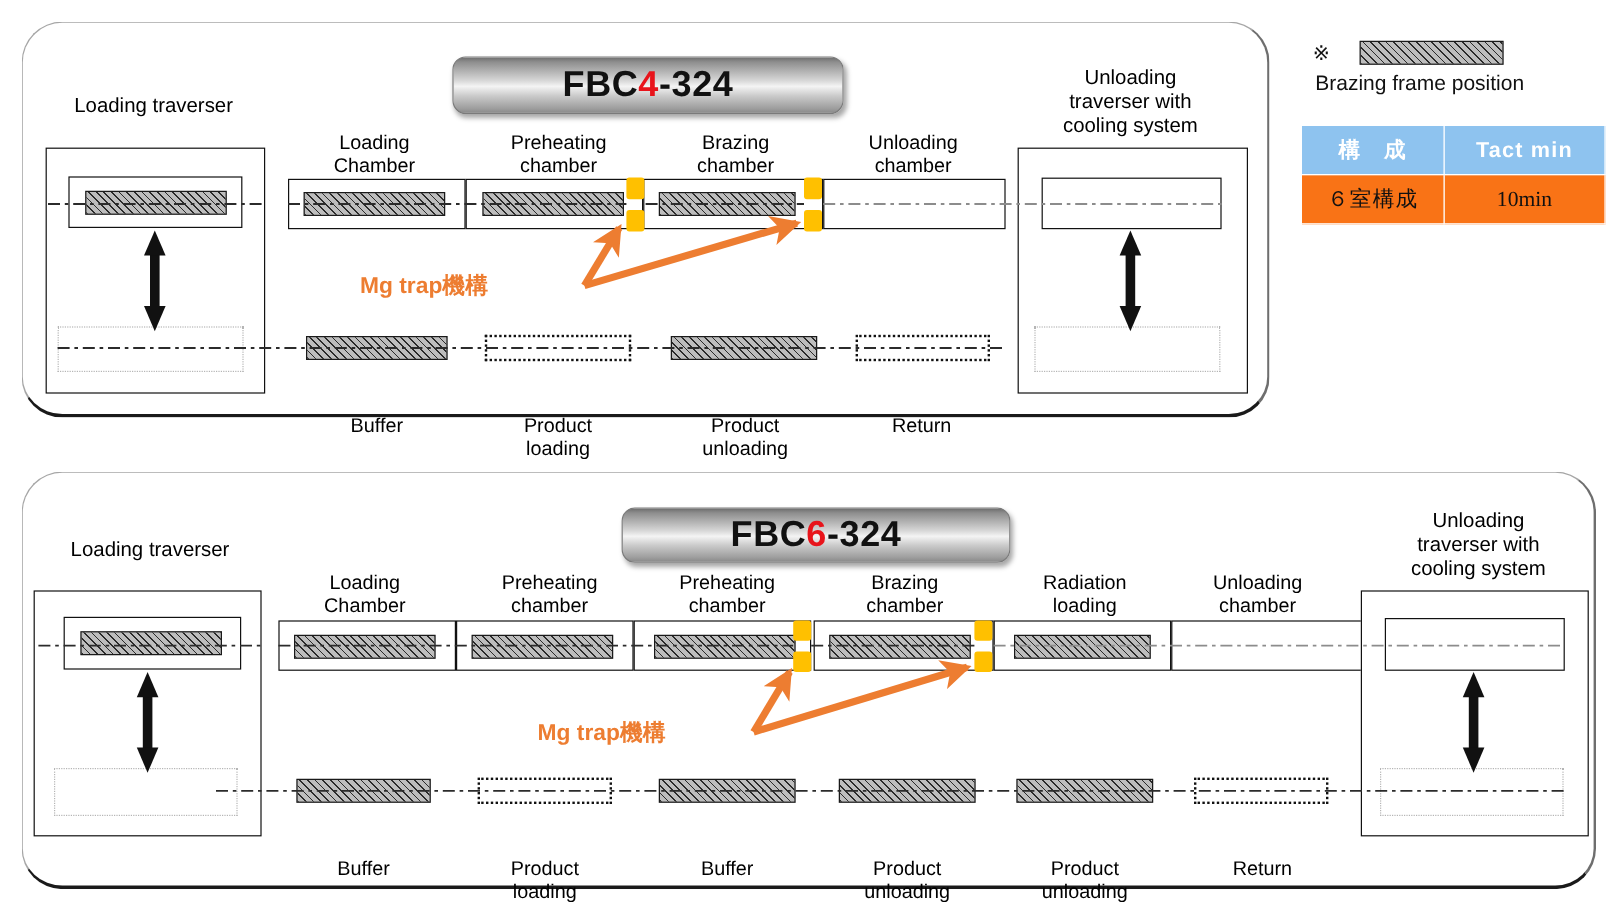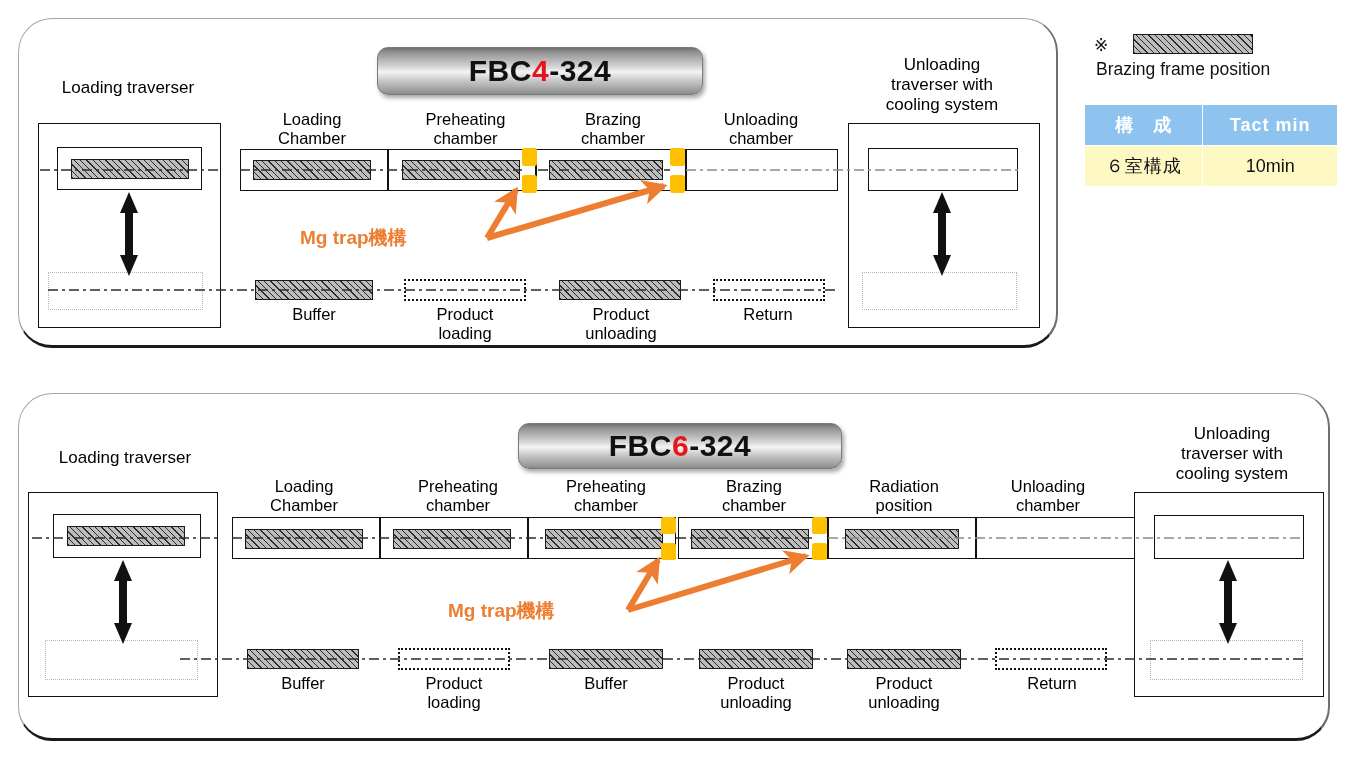--- a/index.html
+++ b/index.html
@@ -16,21 +16,21 @@
     border-right:2px solid #6e6e6e;
     background:#fff;
     box-sizing:border-box;
   }
   #panel-top{left:18px;top:18px;width:1040px;height:330px;}
   #panel-bottom{left:18px;top:393px;width:1312px;height:348px;}
 
   
   .tlabel{position:absolute;font-size:17px;line-height:20px;text-align:center;white-space:pre-line;}
   .chamber-label{position:absolute;font-size:16.5px;line-height:19px;text-align:center;white-space:pre-line;}
-  .row-label{position:absolute;font-size:16.5px;line-height:19px;text-align:center;white-space:pre-line;}
+  .row-label{position:absolute;font-size:16.5px;line-height:19px;text-align:center;white-space:pre-line;margin-top:41px;}
 
   .hatch{
     background-color:#bdbdbd;
     background-image:repeating-linear-gradient(45deg,
         rgba(0,0,0,.78) 0px, rgba(0,0,0,.78) 1px,
         rgba(255,255,255,0) 1px, rgba(255,255,255,0) 4.5px);
     border:1.4px solid #1a1a1a;
     box-sizing:border-box;
     position:absolute;
   }
@@ -78,21 +78,21 @@
   }
   table.tact th{
     background:#8ec3ef;color:#fff;font-weight:700;
     border:1.5px solid #fff;padding:8px 10px;text-align:center;
     letter-spacing:1px;
   }
   table.tact td{
     border:1.5px solid #fff;padding:8px 10px;text-align:center;color:#111;
   }
   table.tact tr.r1 td{background:#dce9f7;}
-  table.tact tr.r2 td{background:#fef9c3;}
+  table.tact tr.r2 td{background:#f97316;font-family:Liberation Serif, serif;}
   table.tact td.c0{letter-spacing:1px;}
 
   svg.ov{position:absolute;left:0;top:0;width:1348px;height:757px;pointer-events:none;}
 </style>
 </head>
 <body>
 
 <div class="panel" id="panel-top"></div>
 
 <div class="pill" id="pill4" style="left:377px;top:47px;width:326px;height:48px;">
@@ -167,21 +167,21 @@
 
 <div class="chamber-label" style="left:228px;top:477px;width:152px;">Loading
 Chamber</div>
 <div class="chamber-label" style="left:380px;top:477px;width:156px;">Preheating
 chamber</div>
 <div class="chamber-label" style="left:528px;top:477px;width:156px;">Preheating
 chamber</div>
 <div class="chamber-label" style="left:678px;top:477px;width:152px;">Brazing
 chamber</div>
 <div class="chamber-label" style="left:828px;top:477px;width:152px;">Radiation
-position</div>
+loading</div>
 <div class="chamber-label" style="left:972px;top:477px;width:152px;">Unloading
 chamber</div>
 
 <div class="chamber-box" style="left:232px;top:517px;width:148px;height:42px;"></div>
 <div class="chamber-box" style="left:380px;top:517px;width:148px;height:42px;"></div>
 <div class="chamber-box" style="left:528px;top:517px;width:148px;height:42px;"></div>
 <div class="chamber-box" style="left:678px;top:517px;width:150px;height:42px;"></div>
 <div class="chamber-box" style="left:828px;top:517px;width:148px;height:42px;"></div>
 <div class="chamber-box" style="left:976px;top:517px;width:162px;height:42px;"></div>
 

